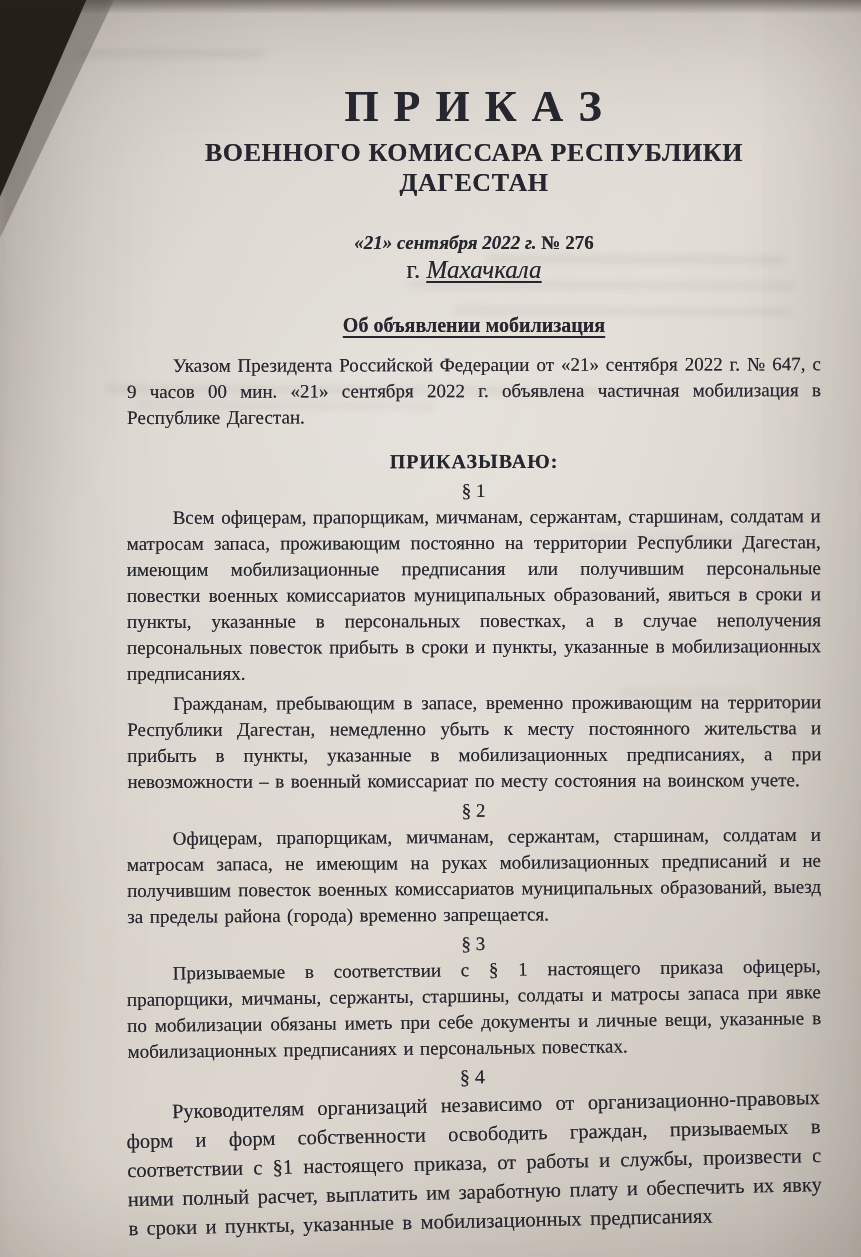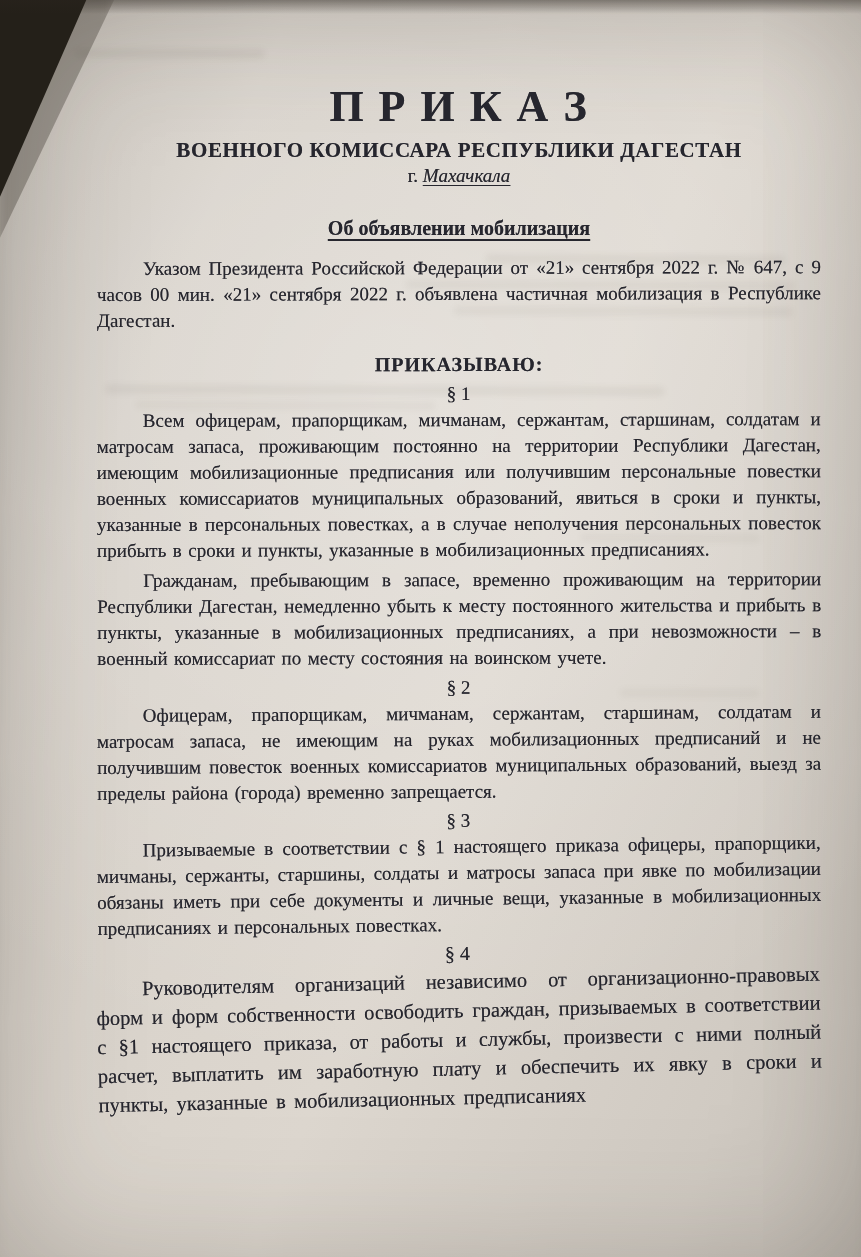--- a/index.html
+++ b/index.html
@@ -45,34 +45,35 @@
   .a5 { left: 120px; top: 398px;  width: 560px; height: 9px; opacity: 0.07; }
   .a6 { left: 150px; top: 414px;  width: 300px; height: 8px; opacity: 0.05; }
   .a7 { left: 596px; top: 545px;  width: 180px; height: 8px; opacity: 0.05; }
   .a8 { left: 636px; top: 700px;  width: 140px; height: 8px; opacity: 0.05; }
 
   .content {
     position: relative;
     padding: 84px 40px 0 97px;
     color: #26262e;
     text-shadow: 0 0 0.5px rgba(38,38,46,0.65);
+    margin-left: 30px;
   }
   .doc-title {
     text-align: center; font-weight: bold; font-size: 44px;
     letter-spacing: 2px; line-height: 1.05; margin: 0;
   }
   .doc-issuer {
-    text-align: center; font-weight: bold; font-size: 21px;
+    text-align: center; font-weight: bold; font-size: 26px;
     letter-spacing: 0.6px; margin: 8px 0 0 0;
   }
   .date-line { text-align: center; margin-top: 34px; font-size: 19px; }
   .date-text { font-style: italic; font-weight: bold; }
   .number-sign { font-weight: bold; }
   .order-number { font-weight: bold; }
-  .city-line { text-align: center; font-size: 19px; margin-top: 2px; }
+  .city-line { text-align: center; font-size: 25px; margin-top: 2px; }
   .city-prefix { }
   .city-name { font-style: italic; text-decoration: underline; text-underline-offset: 3px; }
   .subject {
     text-align: center; font-weight: bold; font-size: 20px; margin-top: 30px;
     text-decoration: underline; text-underline-offset: 4px;
   }
   .para {
     text-align: justify; font-size: 19px; line-height: 26px;
     margin: 0; text-indent: 46px; word-spacing: 0.09em;
   }
@@ -104,20 +105,25 @@
     <div class="artifact a5"></div>
     <div class="artifact a6"></div>
     <div class="artifact a7"></div>
     <div class="artifact a8"></div>
   </div>
 
   <div class="content">
     <h1 class="doc-title">П Р И К А З</h1>
     <h2 class="doc-issuer">ВОЕННОГО КОМИССАРА РЕСПУБЛИКИ ДАГЕСТАН</h2>
 
+    <div class="date-line">
+      <span class="date-text">«21» сентября 2022 г.</span>
+      <span class="number-sign">№</span>
+      <span class="order-number">276</span>
+    </div>
     <div class="city-line">
       <span class="city-prefix">г.</span>
       <span class="city-name">Махачкала</span>
     </div>
 
     <div class="subject">Об объявлении мобилизация</div>
 
     <p class="para preamble tilt-a">Указом Президента Российской Федерации от «21» сентября 2022 г. № 647, с 9 часов 00 мин. «21» сентября 2022 г. объявлена частичная мобилизация в Республике Дагестан.</p>
 
     <div class="resolution tilt-a">ПРИКАЗЫВАЮ:</div>

